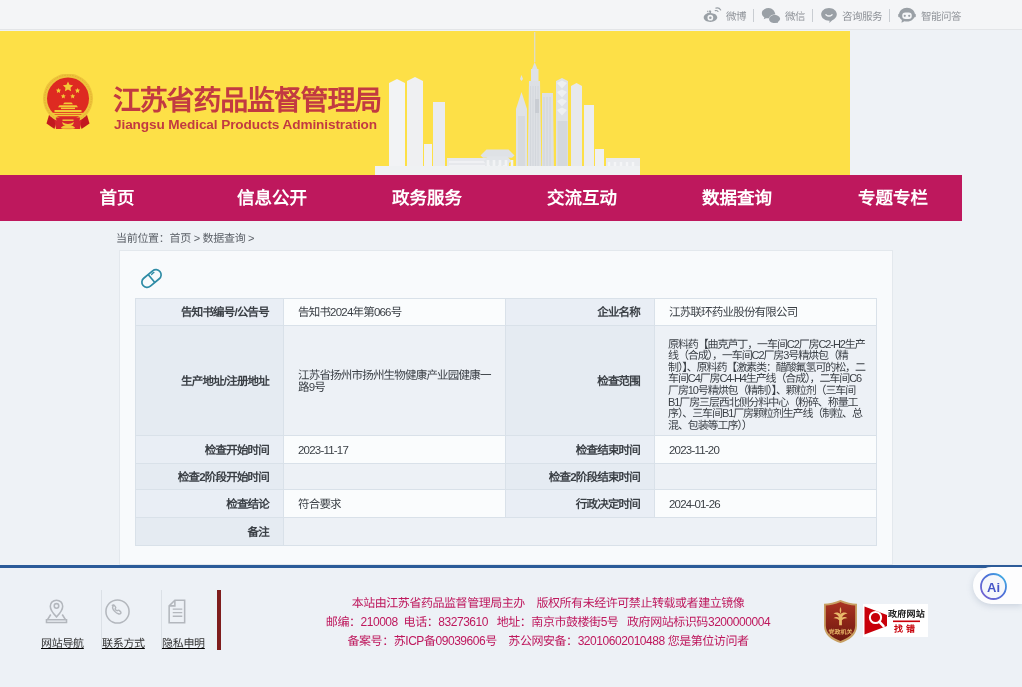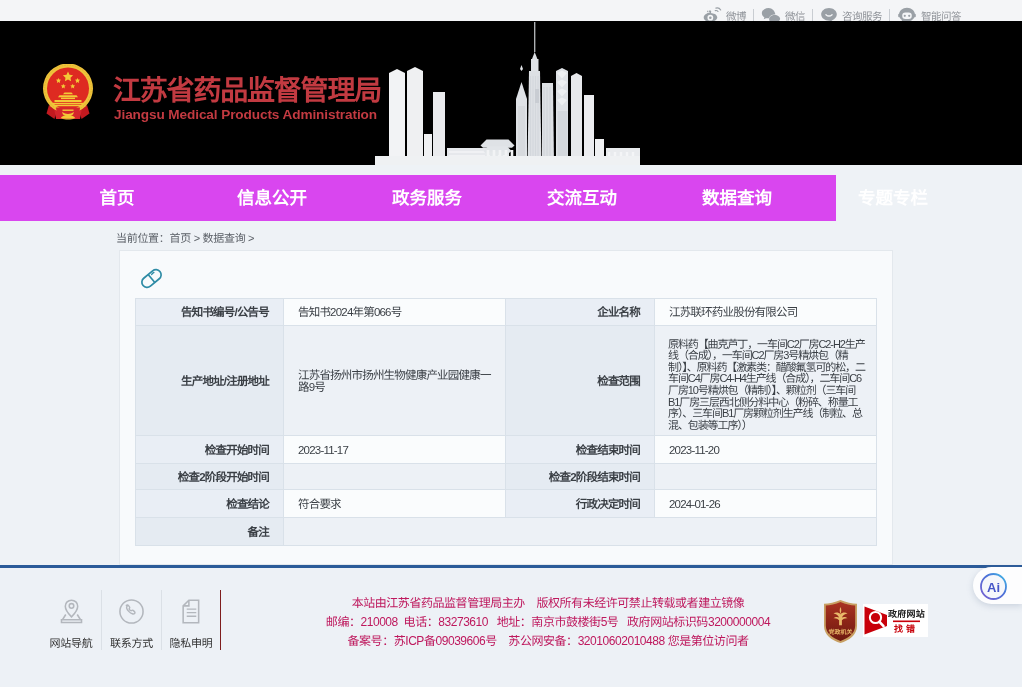--- a/index.html
+++ b/index.html
@@ -3,45 +3,45 @@
 <meta charset="utf-8">
 <title>江苏省药品监督管理局</title>
 <style>
 * { margin:0; padding:0; box-sizing:border-box; }
 html,body { width:1022px; height:687px; overflow:hidden; }
 body { font-family:"Liberation Sans", sans-serif; background:#eef2f6; position:relative; }
 .topbar { position:absolute; left:0; top:0; width:1022px; height:30px; background:#f4f5f7; border-bottom:1px solid #e3e5e8; }
 .topbar .links { position:absolute; right:61px; top:0; height:30px; display:flex; align-items:center; color:#8f9399; font-size:10.5px; letter-spacing:-0.5px; }
 .topbar .it { display:flex; align-items:center; gap:4px; }
 .topbar .sep { width:1px; height:13px; background:#c9cdd2; margin:0 7px; }
-.header { position:absolute; left:0; top:21px; width:1022px; height:144px; background:#000000; }
+.header { position:absolute; left:0; top:31px; width:850px; height:144px; background:#fde047; }
 .emblem { position:absolute; left:42px; top:43px; }
 .title-cn { position:absolute; left:113px; top:55px; font-size:28px; line-height:30px; font-weight:bold; color:#c23a41; letter-spacing:-1.2px; white-space:nowrap; }
 .title-en { position:absolute; left:114px; top:84.5px; font-size:13.6px; line-height:17px; font-weight:bold; color:#c23a41; letter-spacing:-0.1px; white-space:nowrap; }
 .skyline { position:absolute; left:375px; top:0; }
-.nav { position:absolute; left:0; top:175px; width:836px; height:46px; background:#d946ef; }
+.nav { position:absolute; left:0; top:175px; width:962px; height:46px; background:#be185d; }
 .nav a { position:absolute; top:0; line-height:46px; color:#fff; font-size:17.5px; font-weight:bold; transform:translateX(-50%); white-space:nowrap; }
 .crumb { position:absolute; left:116px; top:229px; font-size:11px; letter-spacing:-0.3px; color:#5a5f66; }
 .card { position:absolute; left:119px; top:250px; width:774px; height:315px; background:#f8fafc; border:1px solid #e3e8ed; }
 .pill { position:absolute; left:17px; top:13px; }
 table.tb { position:absolute; left:15px; top:47px; width:741px; border-collapse:collapse; table-layout:fixed;border-radius:9px; }
 table.tb td { border:1px solid #d9e1e9; font-size:11.5px; letter-spacing:-0.8px; line-height:12px; color:#3a3f45; padding:3px 14px; }
 td.lb { background:#e9eef5; font-weight:bold; text-align:right; color:#333; font-size:13.5px; letter-spacing:0; }
 tr.ev td.lb { background:#e5ebf2; }
 td.vl { background:#fafcfd; text-align:left; }
 tr.ev td.vl { background:#edf1f6; }
 table.tb td.range { font-size:11px; letter-spacing:-1.1px; line-height:11.6px; padding:0 10px 0 13px; }
 .rangebox { height:94px; margin-top:9px; overflow:hidden; display:flex; align-items:center; flex-wrap:wrap; align-content:center; }
 .footline { position:absolute; left:0; top:565px; width:1022px; height:3px; background:#2b5b99; }
 .footer { position:absolute; left:0; top:568px; width:1022px; height:119px; background:#edf1f6; }
 .fitems { position:absolute; left:41px; top:22px; display:flex; }
-.fitem { width:60px; text-align:center; position:relative; }
+.fitem { width:60px; position:relative;text-decoration:underline; }
 .fitem + .fitem { border-left:1px solid #dbe0e6; }
 .fitem { padding:6px 0 0 0; }
-.fitem:last-child { border-right:1px solid #7f1d1d; }
+.fitem:last-child { border-right:4px solid #7f1d1d; }
 .fitem .txt { font-size:11px; color:#333; margin-top:3px; letter-spacing:-0.3px; }
 .ftext { position:absolute; left:258px; top:26px; width:580px; text-align:center; font-size:12px; letter-spacing:-0.45px; color:#be185d; line-height:19px; }
 .badge-shield { position:absolute; left:823px; top:31px; }
 .badge-zhaocuo { position:absolute; left:863px; top:36px; }
 .ai-pill { position:absolute; left:973px; top:567px; width:49px; height:37px; background:#fdfdfe; border-radius:20px 0 0 20px; box-shadow:0 2px 6px rgba(100,120,150,.25); }
 </style>
 </head>
 <body>
 <div class="topbar">
   <div class="links">

